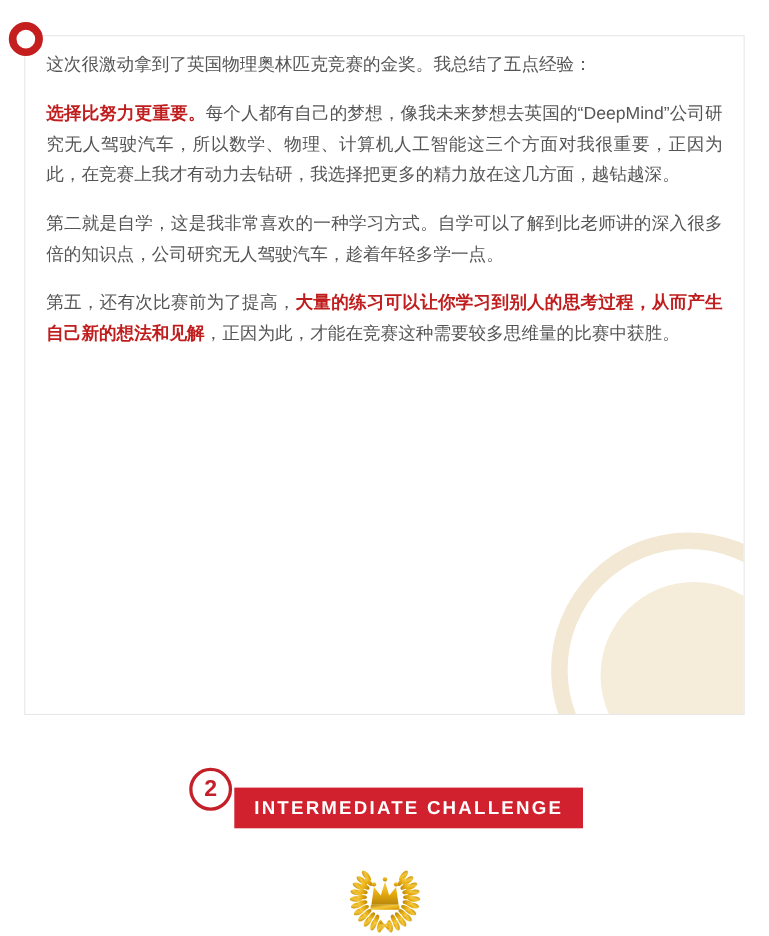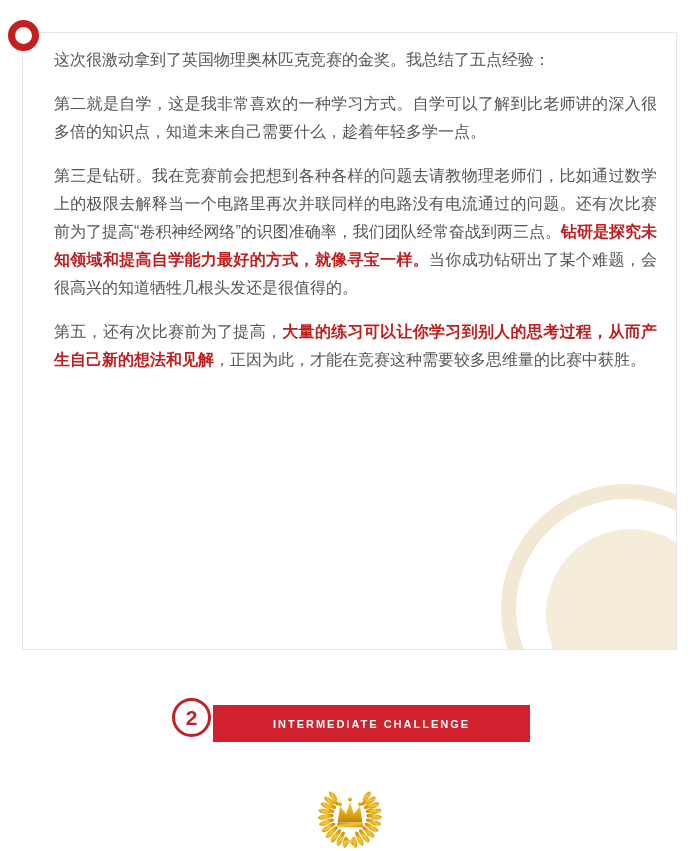--- a/index.html
+++ b/index.html
@@ -17,21 +17,21 @@
     position: absolute;
     left: 22px; top: 32px;
     width: 655px; height: 618px;
     background: #ffffff;
     border: 1px solid #e7e7e7;
     padding: 13px 19px 6px 19px;
     overflow: hidden;
   }
 
   .content-box p {
-    margin: 0 0 16px 12px;
+    margin: 0 0 16px 0;
     font-size: 16px;
     line-height: 28px;
     color: #555555;
     text-align: justify;
     position: relative;
     z-index: 2;
   }
   .seg { color: #555555; }
   .seg-red { color: #c01e1e; font-weight: bold; }
 
@@ -66,26 +66,26 @@
 
   
   .banner {
     position: absolute;
     left: 172px; top: 698px;
     height: 40px;
     z-index: 3;
   }
   .banner-bar {
     position: absolute;
-    left: 41px; top: 7px;
+    left: 41px; top: 18px;
     width: 317px; height: 37px;
     background: #d2212e;
     color: #ffffff;
     font-weight: bold;
-    font-size: 11px;
+    font-size: 17px;
     letter-spacing: 2px;
     display: flex;
     align-items: center;
     justify-content: center;
     white-space: nowrap;
   }
   .banner-circle {
     position: absolute;
     left: 0; top: 0;
     width: 39px; height: 39px;
@@ -113,28 +113,28 @@
 <body>
 
 <div class="ring"></div>
 
 <div class="content-box">
 
   <p>
     <span class="seg">这次很激动拿到了英国物理奥林匹克竞赛的金奖。我总结了五点经验：</span>
   </p>
 
-
-  <p>
-    <span class="seg">第二就是自学，这是我非常喜欢的一种学习方式。自学可以了解到比老师讲的深入很多倍的知识点，知道未来自己需要什么，趁着年轻多学一点。</span>
-  </p>
-
-  <p>
-    <span class="seg">第三是钻研。我在竞赛前会把想到各种各样的问题去请教物理老师们，比如通过数学上的极限去解释当一个电路里再次并联同样的电路没有电流通过的问题。还有次比赛前为了提高“卷积神经网络”的识图准确率，我们团队经常奋战到两三点。</span><span class="seg-red">钻研是探究未知领域和提高自学能力最好的方式，就像寻宝一样。</span><span class="seg">当你成功钻研出了某个难题，会很高兴的知道牺牲几根头发还是很值得的。</span>
-  </p>
+  <p>
+    <span class="seg-red">选择比努力更重要。</span><span class="seg">每个人都有自己的梦想，像我未来梦想去英国的“DeepMind”公司研究无人驾驶汽车，所以数学、物理、计算机人工智能这三个方面对我很重要，正因为此，在竞赛上我才有动力去钻研，我选择把更多的精力放在这几方面，越钻越深。</span>
+  </p>
+
+  <p>
+    <span class="seg">第二就是自学，这是我非常喜欢的一种学习方式。自学可以了解到比老师讲的深入很多倍的知识点，公司研究无人驾驶汽车，趁着年轻多学一点。</span>
+  </p>
+
 
 
   <p>
     <span class="seg">第五，还有次比赛前为了提高，</span><span class="seg-red">大量的练习可以让你学习到别人的思考过程，从而产生自己新的想法和见解</span><span class="seg">，正因为此，才能在竞赛这种需要较多思维量的比赛中获胜。</span>
   </p>
 
 
   <div class="arc-outer"></div>
   <div class="arc-inner"></div>
 </div>

